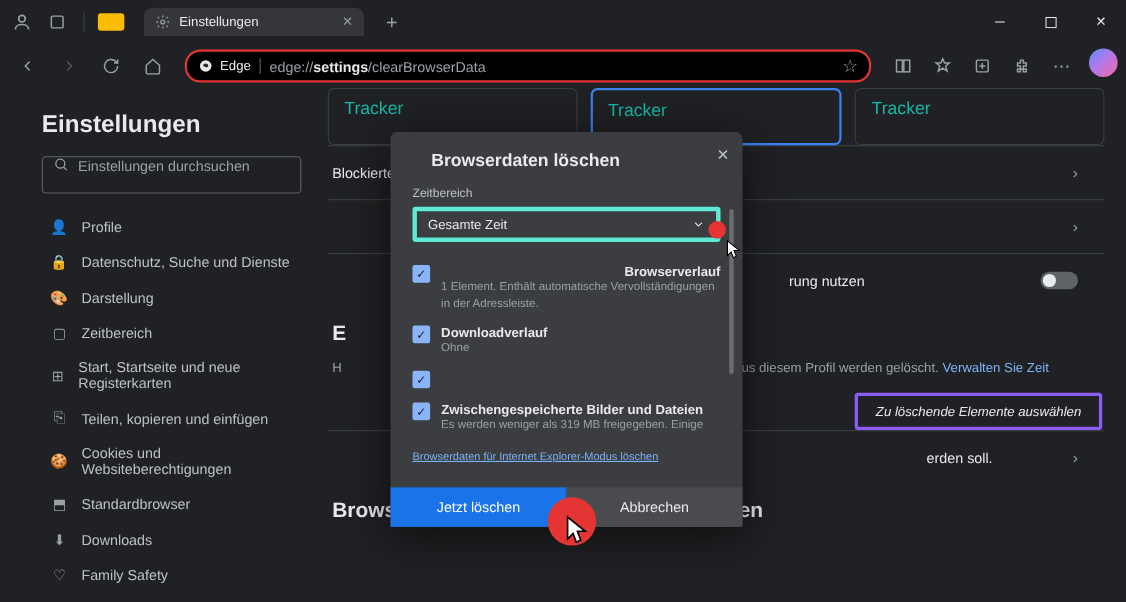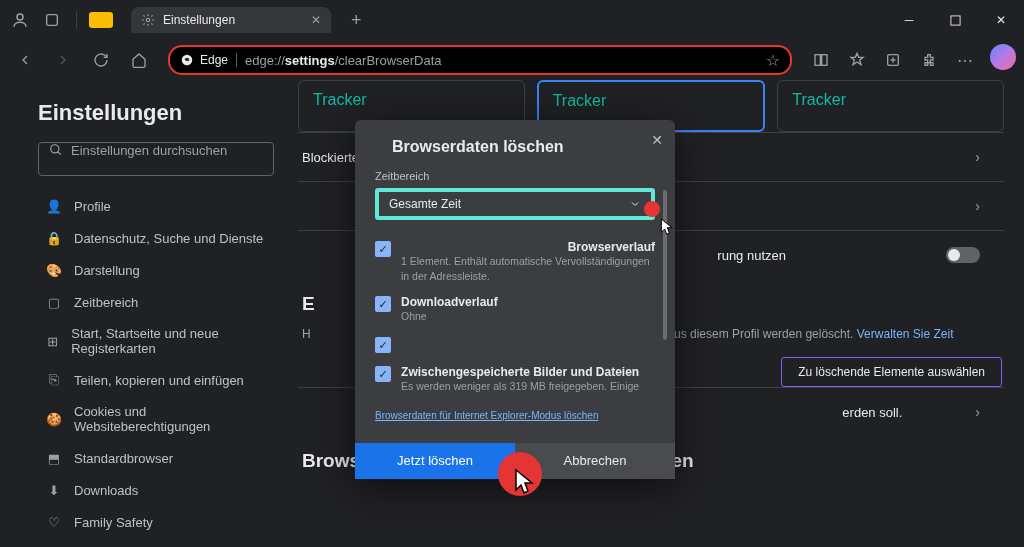--- a/index.html
+++ b/index.html
@@ -34,21 +34,21 @@
 .tracker-row { display:flex; gap:12px; padding:0 20px 0 0; }
 .tracker-box { flex:1; border:1px solid #3c4043; border-radius:6px; padding:10px 14px 20px; color:#14b8a6; font-size:16px; }
 .tracker-box.selected { border:2px solid #3b82f6; }
 .row-item { border-top:1px solid #3c4043; padding:16px 24px 16px 4px; display:flex; align-items:center; justify-content:space-between; color:#e8eaed; font-size:13px; margin-right:20px; }
 .chev { color:#9aa0a6; font-size:14px; }
 .toggle { width:34px; height:16px; background:#5f6368; border-radius:9px; position:relative; }
 .toggle::after { content:''; width:12px; height:12px; background:#e8eaed; border-radius:50%; position:absolute; left:2px; top:2px; }
 .section-title { font-size:19px; font-weight:600; color:#e8eaed; margin:14px 0 12px 4px; }
 .info-text { font-size:12px; color:#9aa0a6; margin:0 24px 16px 4px; }
 .info-text a { color:#7ab4f8; text-decoration:none; }
-.btn-outline { border:1px solid #8b5cf6; padding:7px 16px; font-size:12px; color:#e8eaed; border-radius:3px; background:transparent; float:right; margin-right:22px; }
+.btn-outline { border:3px solid #8b5cf6; padding:7px 16px; font-size:12px; color:#e8eaed; border-radius:3px; background:transparent; float:right; margin-right:22px;font-style:italic; }
 .dialog { position:absolute; left:355px; top:120px; width:320px; background:#3c3d40; border-radius:6px; box-shadow:0 8px 40px rgba(0,0,0,.6); padding:18px 20px 0; z-index:50; }
 .dialog-close { position:absolute; right:12px; top:12px; color:#bdc1c6; font-size:14px; }
 .dialog-title { font-size:16px; font-weight:600; margin-bottom:14px;margin-left:17px; }
 .dialog-label { font-size:11px; color:#bdc1c6; margin-bottom:6px; }
 .select { border:4px solid #5eead4; height:32px; border-radius:3px; display:flex; align-items:center; justify-content:space-between; padding:0 10px; font-size:12px; margin-bottom:14px; position:relative; }
 .select-dot { position:absolute; right:-9px; top:9px; width:16px; height:16px; background:#e43434; border-radius:50%; }
 .check-row { display:flex; gap:10px; padding:6px 0; }
 .checkbox { width:16px; height:16px; background:#8ab4f8; border-radius:2px; display:flex; align-items:center; justify-content:center; color:#202124; font-size:11px; flex-shrink:0; margin-top:1px; }
 .check-title { font-size:12px; font-weight:600; color:#e8eaed;text-align:right; }
 .check-desc { font-size:10.5px; color:#9aa0a6; line-height:1.4; }

